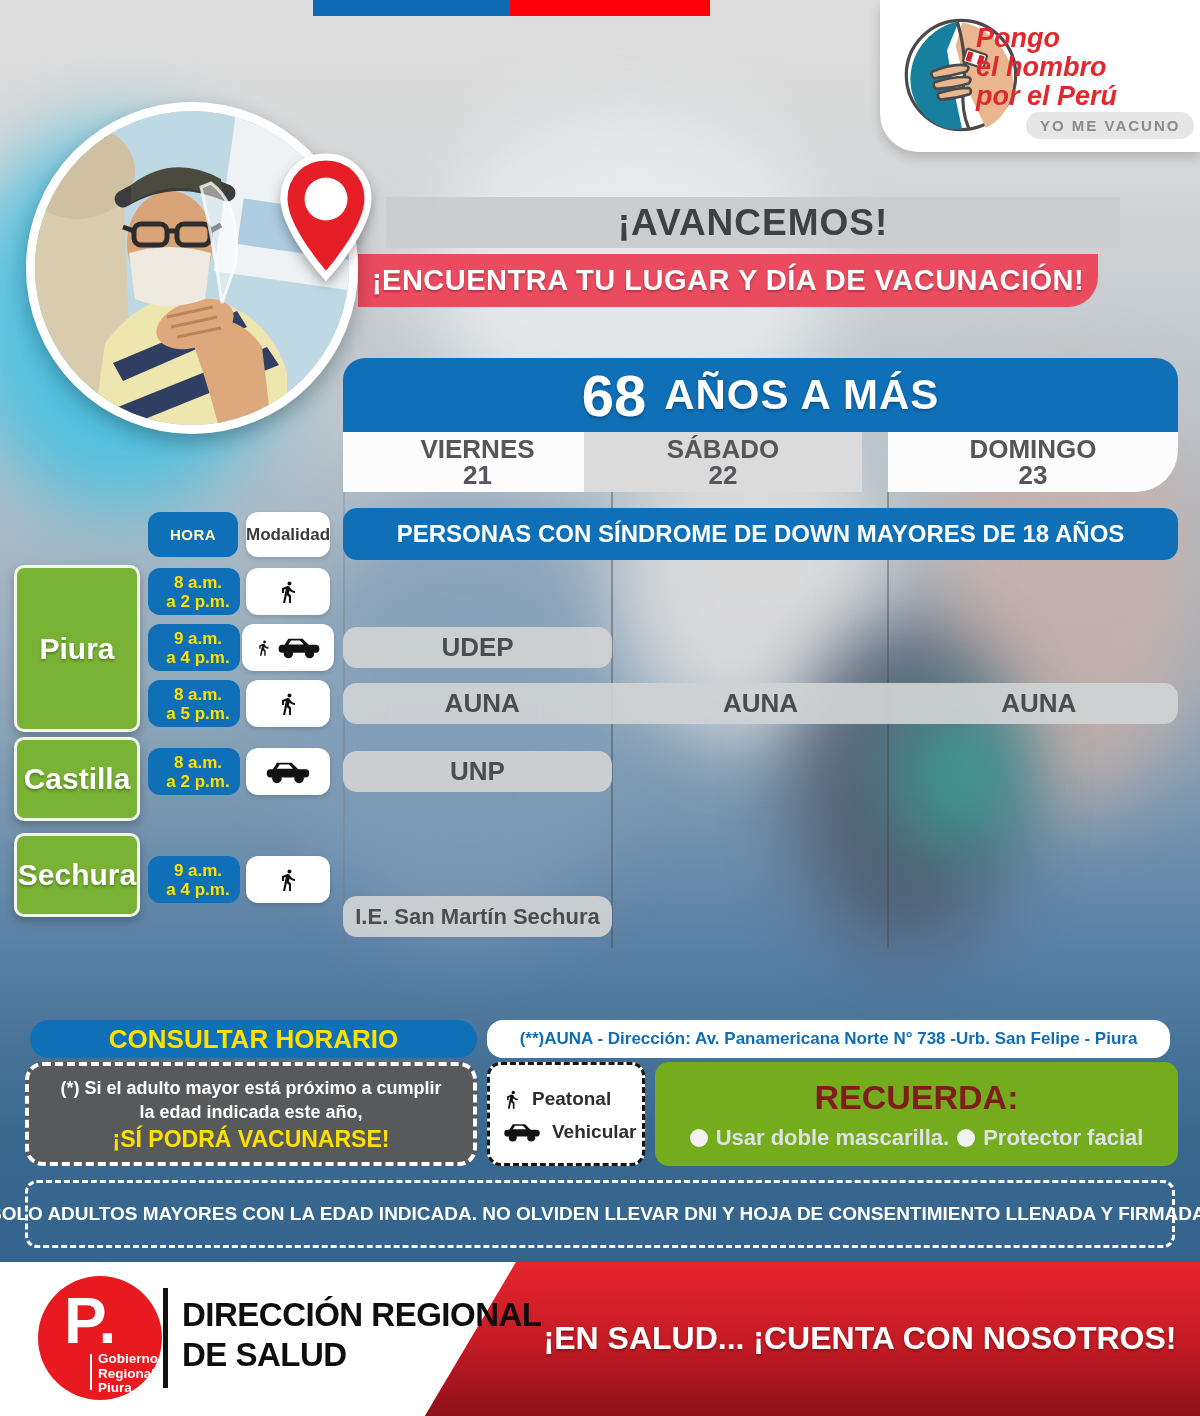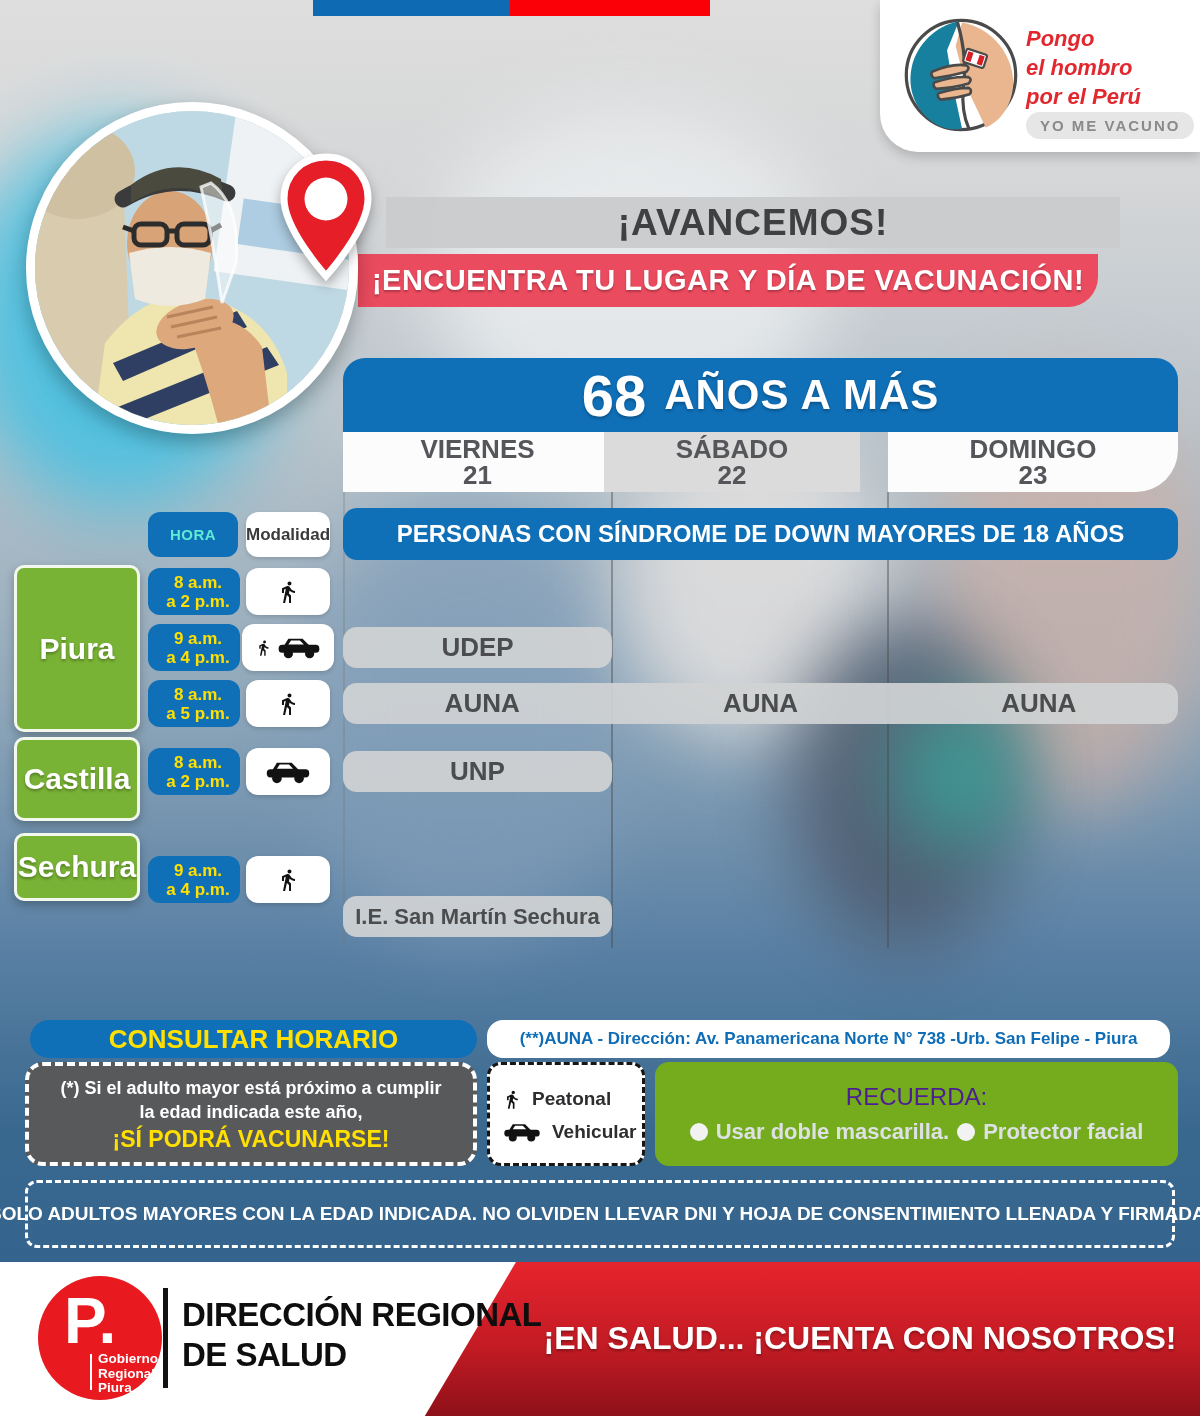--- a/index.html
+++ b/index.html
@@ -9,22 +9,22 @@
             background:linear-gradient(180deg,#dedede 0%,#d6d7d8 12%,#bac4cb 30%,#93aabb 48%,#5c82a5 66%,#39688f 80%,#2f5e8c 100%); }
   .abs { position:absolute; }
   .blob { position:absolute; filter:blur(38px); border-radius:50%; }
 
   
   .topbar { position:absolute; top:0; height:16px; }
 
   
   #badge-card { left:880px; top:0; width:320px; height:152px; background:#ffffff;
                 border-radius:0 0 0 38px; box-shadow:0 5px 12px rgba(0,0,0,.18); z-index:6; }
-  .badge-title { position:absolute; left:1026px; top:24px; color:#e0282e; font-weight:900;
-                 font-style:italic; font-size:22px; line-height:29px; z-index:7; }
+  .badge-title { position:absolute; left:976px; top:24px; color:#e0282e; font-weight:900;
+                 font-style:italic; font-size:27px; line-height:29px; z-index:7; }
   .badge-tag { position:absolute; left:1026px; top:112px; background:#e6e6e6; color:#8a8a8a;
                font-weight:800; font-size:15px; letter-spacing:2px; padding:5px 14px;
                border-radius:16px; z-index:7; }
 
   
   #photo-circle { left:26px; top:102px; width:332px; height:332px; border-radius:50%;
                   border:9px solid #ffffff; overflow:hidden; box-shadow:0 8px 20px rgba(0,0,0,.28); z-index:5; }
   #map-pin { left:278px; top:152px; z-index:8; filter:drop-shadow(0 6px 6px rgba(0,0,0,.3)); }
 
   
@@ -44,21 +44,21 @@
   #age-banner .lbl { font-size:42px; font-weight:900; letter-spacing:1px; }
   .day-cell { position:absolute; top:432px; height:60px; display:flex; flex-direction:column;
               align-items:center; justify-content:center; color:#55565a; font-weight:800;
               font-size:26px; line-height:26px; z-index:3; }
 
   
   .vline { position:absolute; top:492px; height:456px; width:2px; background:rgba(70,70,70,.42); z-index:2; }
 
   
   #hora-pill { left:148px; top:512px; width:90px; height:45px; background:#0f6fb7; border-radius:12px;
-               display:flex; align-items:center; justify-content:center; color:#5eead4;
+               display:flex; align-items:center; justify-content:center; color:#fef9c3;
                font-weight:900; font-size:15px; letter-spacing:.5px; z-index:3; }
   #modalidad-pill { left:246px; top:512px; width:84px; height:45px; background:#ffffff; border-radius:12px;
                     display:flex; align-items:center; justify-content:center; color:#3a3a3c;
                     font-weight:800; font-size:17px; z-index:3; box-shadow:0 2px 4px rgba(0,0,0,.15); }
   #group-banner { left:343px; top:508px; width:835px; height:52px; background:#0f6fb7; border-radius:14px;
                   display:flex; align-items:center; justify-content:center; color:#ffffff;
                   font-weight:800; font-size:24px; z-index:3; }
 
   
   .region { position:absolute; left:14px; width:126px; background:#79b335; border:3px solid rgba(255,255,255,.9);
@@ -94,21 +94,21 @@
               border-radius:18px; display:flex; flex-direction:column; align-items:center; justify-content:center;
               z-index:3; text-align:center; }
   #age-note .w { color:#ffffff; font-weight:700; font-size:18px; line-height:24px; }
   #age-note .y { color:#ffe000; font-weight:900; font-size:23px; margin-top:2px; }
   #legend-box { left:487px; top:1062px; width:158px; height:104px; background:#ffffff; border:3px dashed #161616;
                 border-radius:14px; display:flex; flex-direction:column; align-items:flex-start;
                 justify-content:center; gap:8px; padding-left:12px; z-index:3; }
   .legend-row { display:flex; align-items:center; gap:10px; color:#2e2e30; font-weight:700; font-size:19px; }
   #green-box { left:655px; top:1062px; width:523px; height:104px; background:#75ac1d; border-radius:14px;
                display:flex; flex-direction:column; align-items:center; justify-content:center; gap:8px; z-index:3; }
-  #green-box .gt { color:#4c1d95; font-weight:400; font-size:24px; }
+  #green-box .gt { color:#7f1d1d; font-weight:700; font-size:34px; }
   #green-box .gi { display:flex; align-items:center; gap:8px; color:#dde1e4; font-weight:800; font-size:22px; white-space:nowrap; }
   .bullet { width:18px; height:18px; border-radius:50%; background:#f2f2f2; display:inline-block; }
   #bottom-note { left:25px; top:1180px; width:1150px; height:68px; border:3px dashed #ffffff; border-radius:12px;
                  display:flex; align-items:center; justify-content:center; color:#ffffff;
                  font-weight:800; font-size:19px; z-index:3; white-space:nowrap; }
 
   
   #footer { left:0; top:1262px; width:1200px; height:154px; background:#ffffff; z-index:6; }
   #footer-red { position:absolute; inset:0; background:linear-gradient(180deg,#e6242d 0%,#c31b24 55%,#8e1019 100%);
                 clip-path:polygon(43% 0%, 100% 0%, 100% 100%, 35.4% 100%); }
@@ -209,40 +209,40 @@
 
   <div class="abs" id="age-banner">
     <span class="num">68</span>
     <span class="lbl">AÑOS A MÁS</span>
   </div>
 
   <div class="day-cell" style="left:343px;width:269px;background:#fcfcfc;">
     <span>VIERNES</span>
     <span>21</span>
   </div>
-  <div class="day-cell" style="left:604px;width:256px;background:#dbdbdb;">
+  <div class="day-cell" style="left:584px;width:278px;background:#dbdbdb;">
     <span>SÁBADO</span>
     <span>22</span>
   </div>
   <div class="day-cell" style="left:888px;width:290px;background:#fcfcfc;border-radius:0 0 42px 0;">
     <span>DOMINGO</span>
     <span>23</span>
   </div>
 
   <div class="vline" style="left:343px;background:rgba(120,120,120,.3);"></div>
   <div class="vline" style="left:611px;"></div>
   <div class="vline" style="left:887px;"></div>
 
   <div class="abs" id="hora-pill">HORA</div>
   <div class="abs" id="modalidad-pill">Modalidad</div>
   <div class="abs" id="group-banner">PERSONAS CON SÍNDROME DE DOWN MAYORES DE 18 AÑOS</div>
 
   <div class="region" style="top:565px;height:167px;">Piura</div>
   <div class="region" style="top:737px;height:84px;">Castilla</div>
-  <div class="region" style="top:833px;height:68px;">Sechura</div>
+  <div class="region" style="top:833px;height:84px;">Sechura</div>
 
   <div class="time-pill" style="top:568px;">
     <span>8 a.m.</span>
     <span>a 2 p.m.</span>
   </div>
   <div class="mode-box" style="left:246px;top:568px;">
     <svg width="24" height="32" viewBox="0 0 24 24">
         <path fill="#121212" d="M13.5 5.5c1.1 0 2-.9 2-2s-.9-2-2-2-2 .9-2 2 .9 2 2 2zM9.8 8.9 7 23h2.1l1.8-8 2.1 2v6h2v-7.5l-2.1-2 .6-3C14.8 12 16.8 13 19 13v-2c-1.9 0-3.5-1-4.3-2.4l-1-1.6c-.4-.6-1-1-1.7-1-.3 0-.5.1-.8.1L6 8.3V13h2V9.6l1.8-.7"></path>
       </svg>
   </div>

